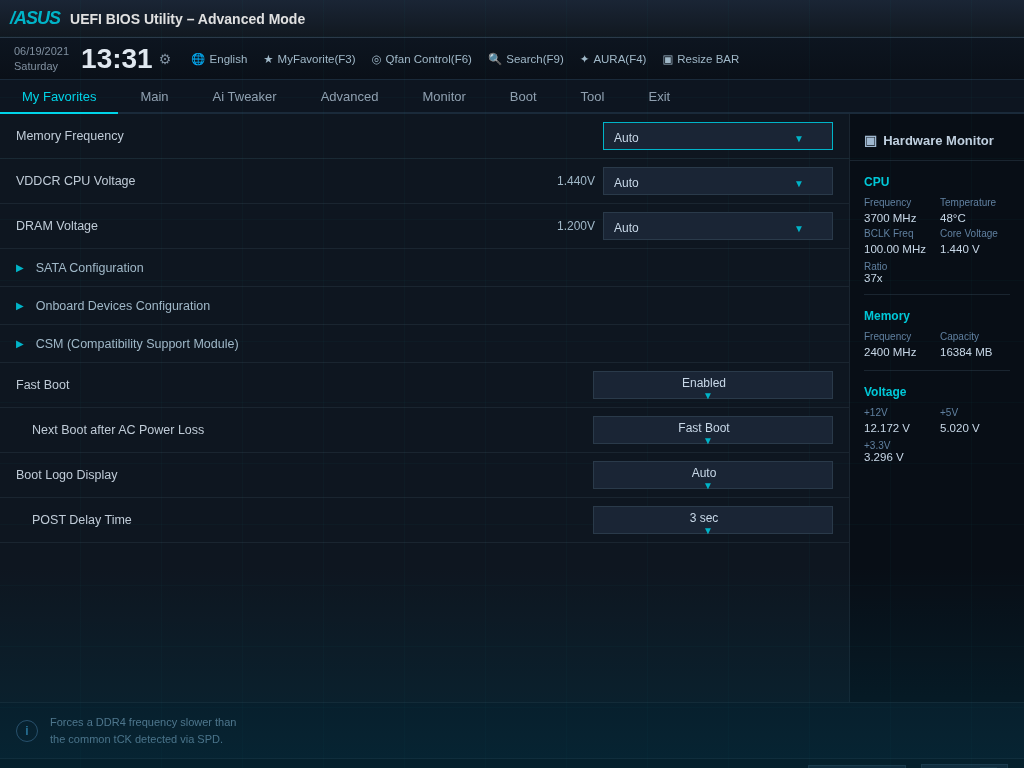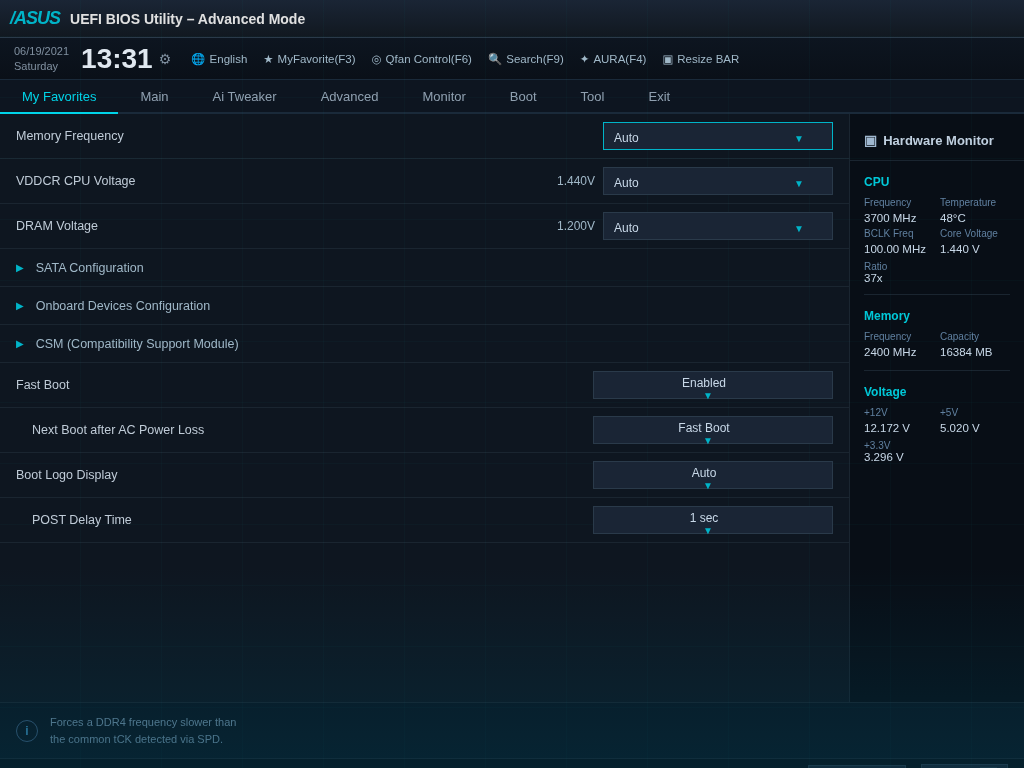--- a/index.html
+++ b/index.html
@@ -499,21 +499,21 @@
         </div>
       </div>
     </div>
 
     <div class="settings-row">
       <div class="row-label indented">
         <span>POST Delay Time</span>
       </div>
       <div class="row-value-group">
         <div class="dropdown dropdown-wide">
-          <span>1 sec</span>
+          <span>3 sec</span>
           <span class="dropdown-arrow">▼</span>
         </div>
       </div>
     </div>
 
   </div>
 
   <div class="sidebar">
     <div class="hw-monitor-header">
       <span class="monitor-icon">▣</span>

